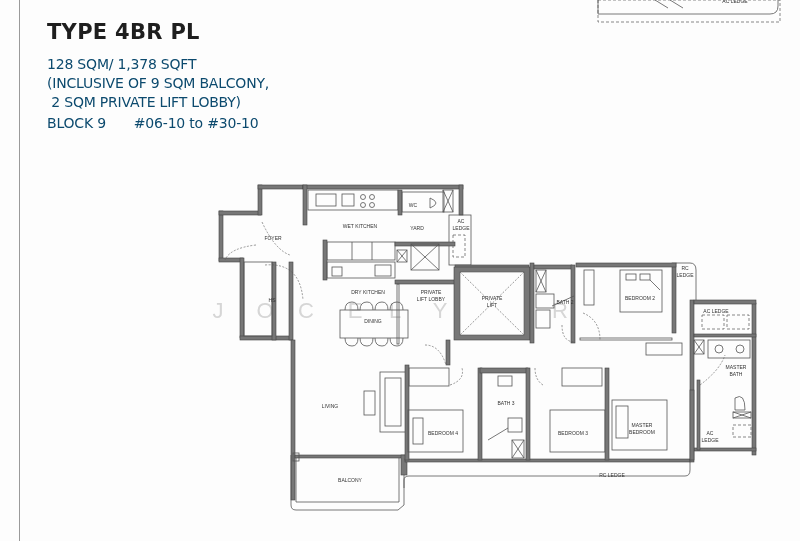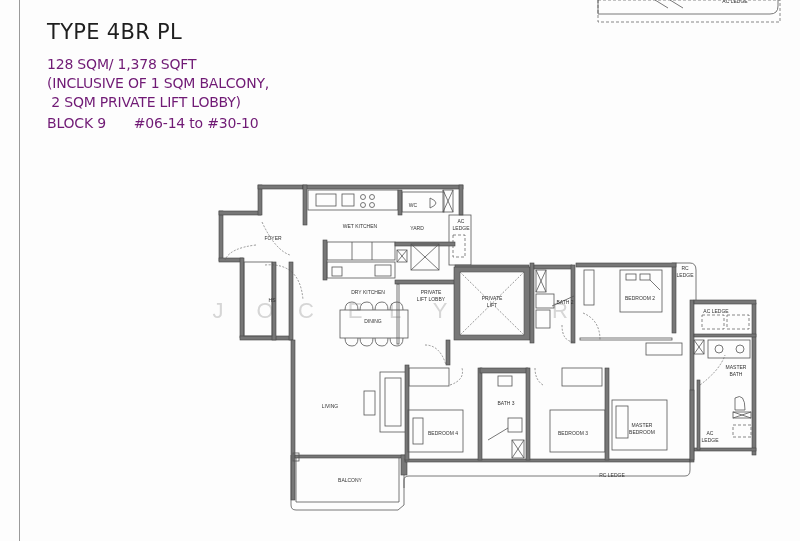--- a/index.html
+++ b/index.html
@@ -1,39 +1,39 @@
 <!DOCTYPE html>
 <html><head>
 <meta charset="utf-8">
 <style>
   html, body { margin:0; padding:0; background:#fdfdfd; }
   body { width:800px; height:541px; position:relative; overflow:hidden; font-family:"Liberation Sans", sans-serif; color:#222; }
   .left-rule { position:absolute; left:19px; top:0; width:1px; height:541px; background:#9a9a9a; }
-  .title { position:absolute; left:47px; top:20px; font-size:21px; letter-spacing:0.3px; color:#1e1e1e; font-family:"DejaVu Sans", sans-serif; font-weight:normal; }
-  .spec { position:absolute; left:47px; font-size:14px; color:#701a75; font-family:"DejaVu Sans", sans-serif; letter-spacing:-0.2px; white-space:pre; }
+  .title { position:absolute; left:47px; top:20px; font-size:21px; letter-spacing:0.3px; color:#1e1e1e; font-family:"DejaVu Sans", sans-serif; font-weight:bold; }
+  .spec { position:absolute; left:47px; font-size:14px; color:#0c4a6e; font-family:"DejaVu Sans", sans-serif; letter-spacing:-0.2px; white-space:pre; }
   .s1 { top:56px; } .s2 { top:75px; } .s3 { top:94px; } .s4 { top:115px; }
   .block-units { margin-left:28px; }
   svg.plan { position:absolute; left:0; top:0; }
   .rl { font-family:"Liberation Sans", sans-serif; font-size:5px; fill:#333; text-anchor:middle; }
   .wm { font-family:"Liberation Sans", sans-serif; font-size:22px; fill:#d6d6d6; text-anchor:middle; }
   .wall { fill:#777; stroke:#444; stroke-width:0.6; }
   .thin { fill:none; stroke:#555; stroke-width:0.8; }
   .dash { fill:none; stroke:#555; stroke-width:0.7; stroke-dasharray:3 2; }
   .door { fill:none; stroke:#555; stroke-width:0.6; stroke-dasharray:2 1.5; }
 </style>
 </head>
 <body>
 
 <div class="left-rule"></div>
 
 <div class="title">TYPE 4BR PL</div>
 <div class="spec s1">128 SQM/ 1,378 SQFT</div>
-<div class="spec s2">(INCLUSIVE OF 1 SQM BALCONY,</div>
+<div class="spec s2">(INCLUSIVE OF 9 SQM BALCONY,</div>
 <div class="spec s3"> 2 SQM PRIVATE LIFT LOBBY)</div>
-<div class="spec s4"><span>BLOCK 9</span><span class="block-units">#06-14 to #30-10</span></div>
+<div class="spec s4"><span>BLOCK 9</span><span class="block-units">#06-10 to #30-10</span></div>
 
 <svg class="plan" width="800" height="541" viewBox="0 0 800 541">
 
   <g>
     <path d="M598,0 L598,14 L770,14 Q778,14 778,6 L778,0" class="thin"></path>
     <rect x="598" y="0" width="182" height="22" class="dash"></rect>
     <path d="M655,0 L668,8 M670,0 L683,8" class="thin"></path>
     <text x="735" y="3" class="rl">AC LEDGE</text>
   </g>
 

